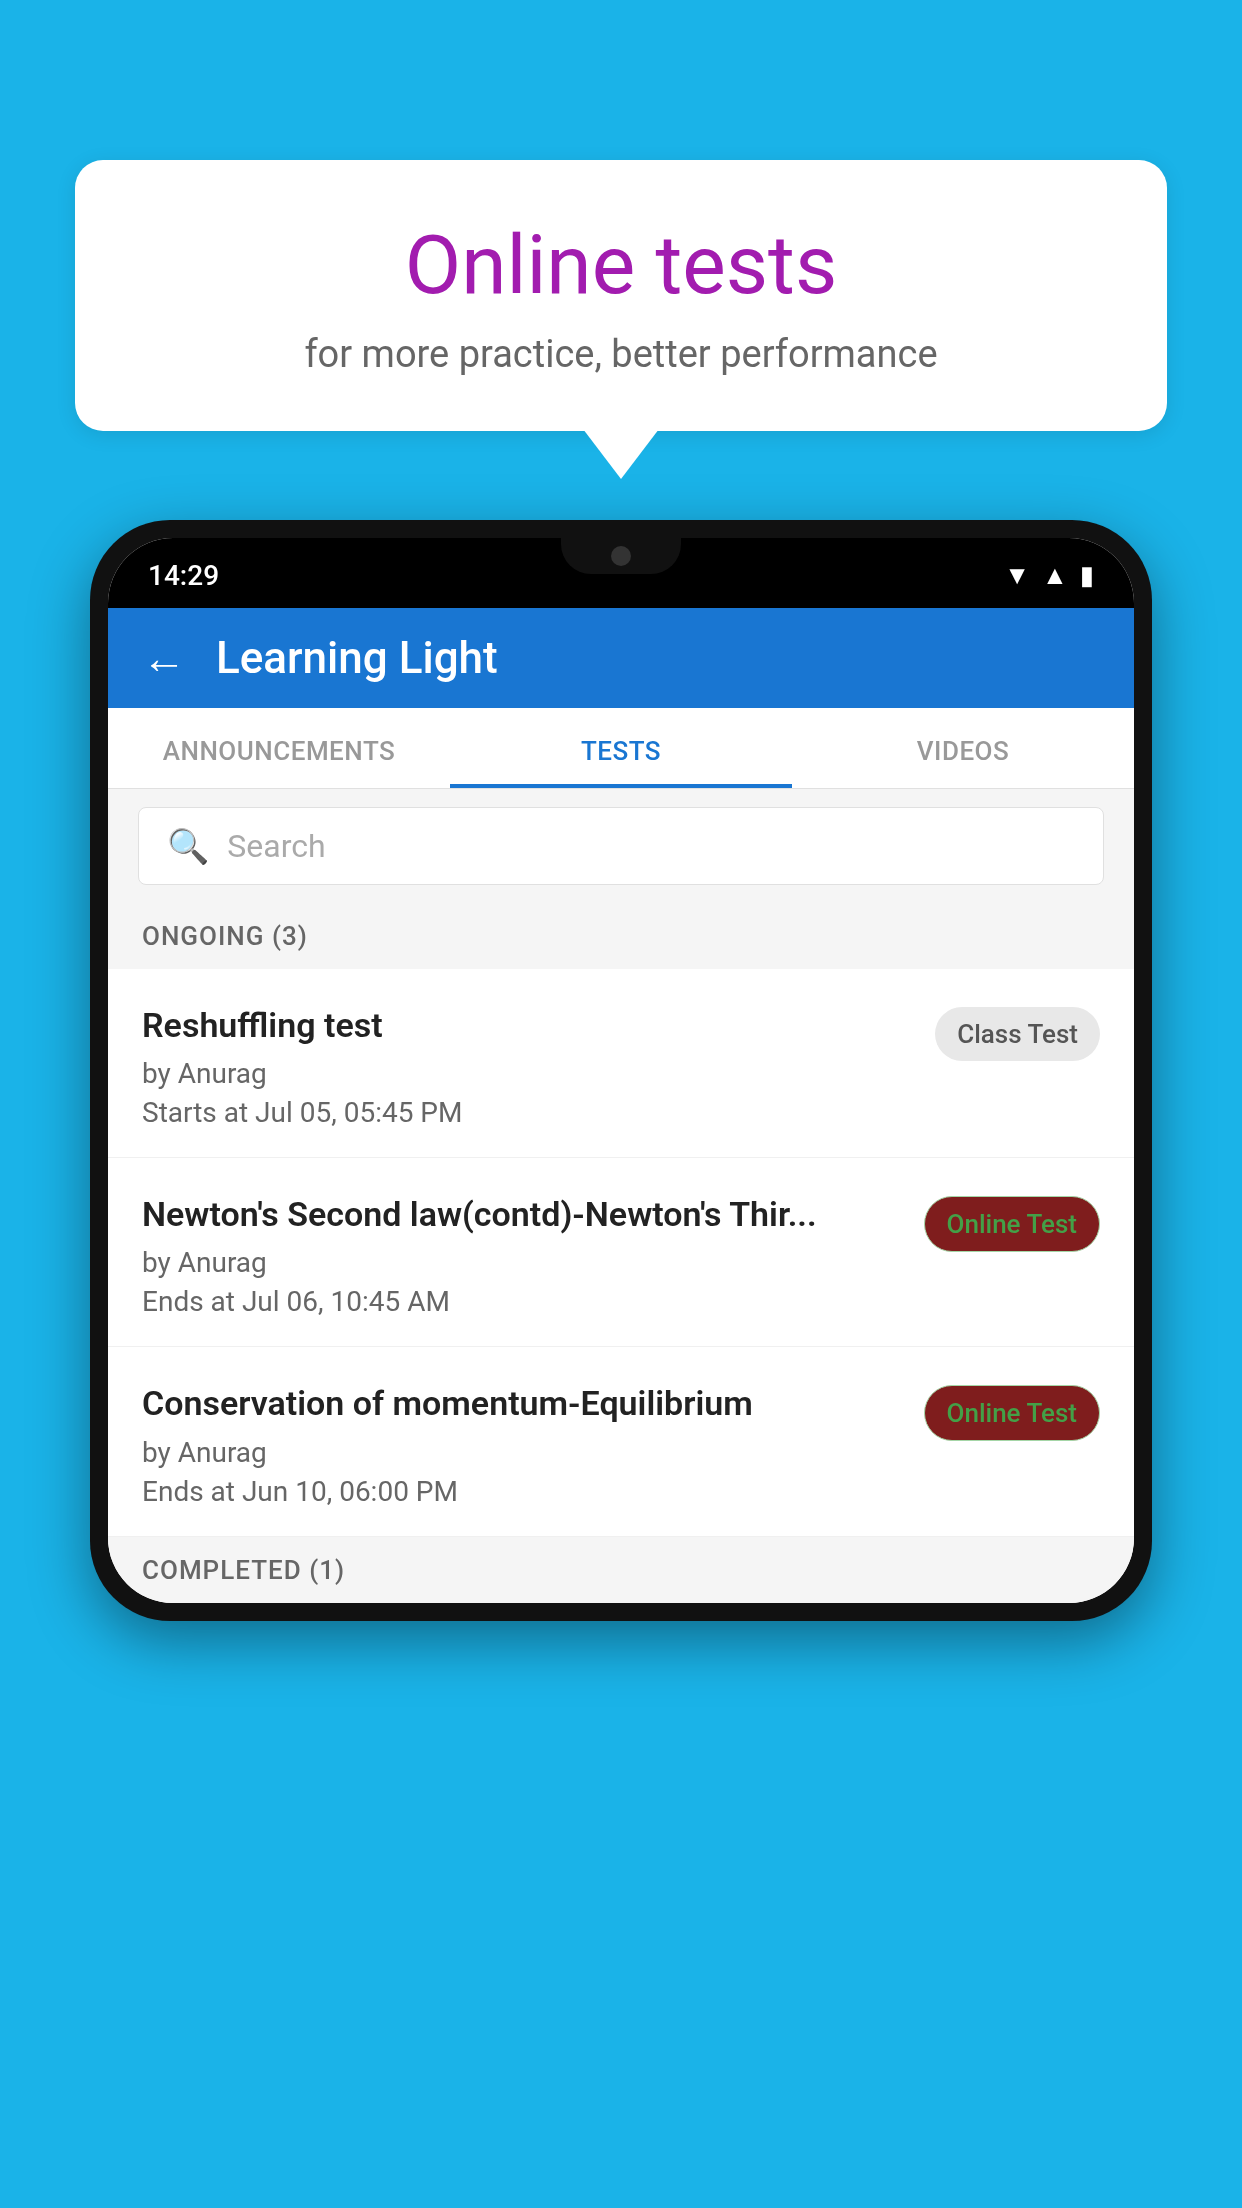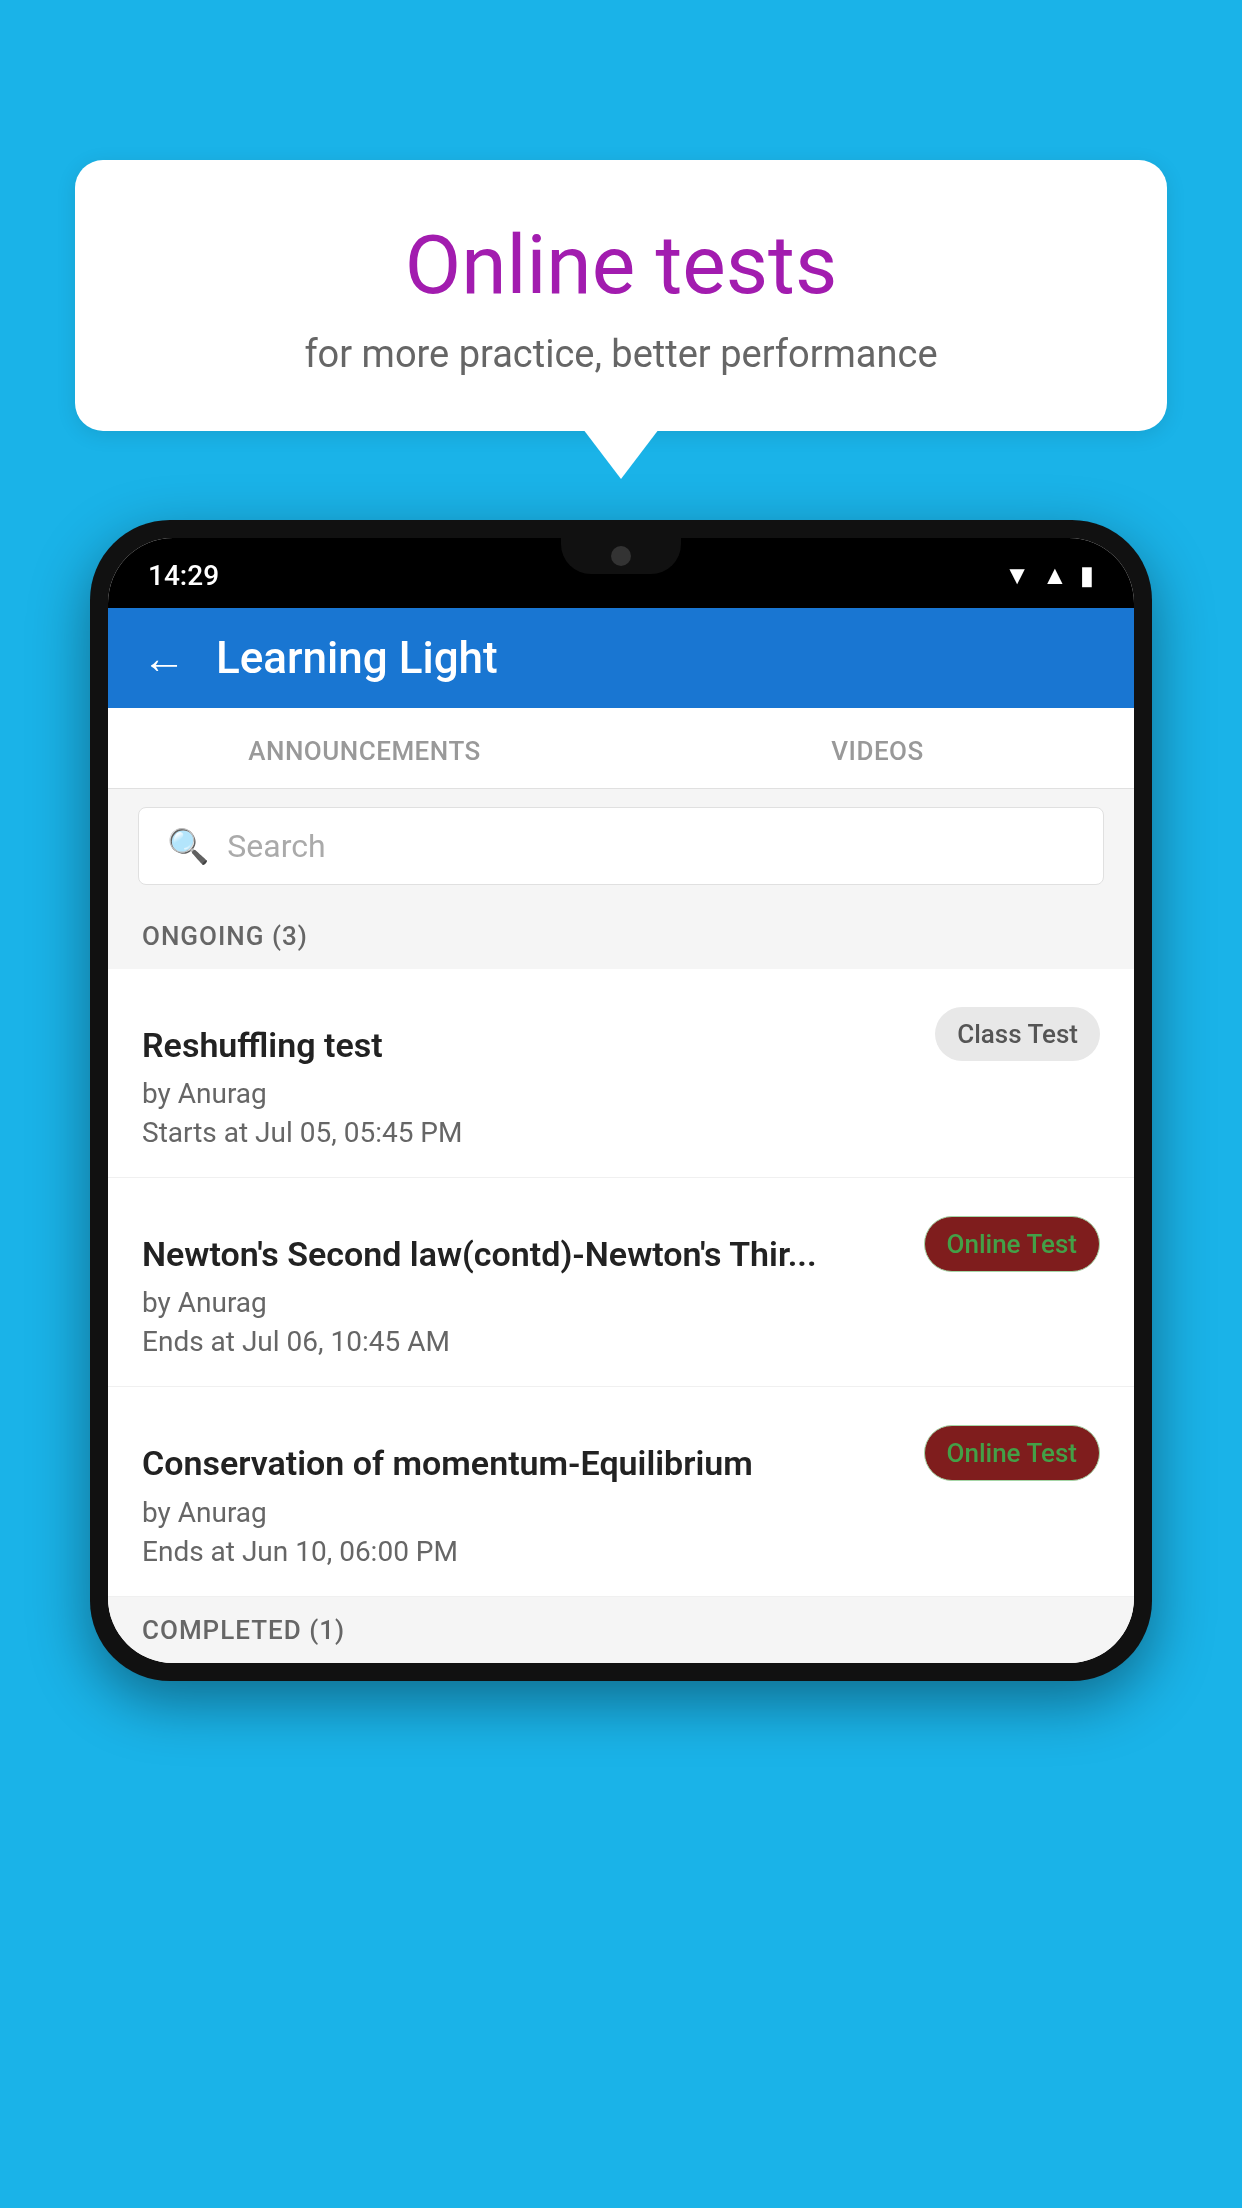--- a/index.html
+++ b/index.html
@@ -223,21 +223,20 @@
       padding: 34px 34px 28px;
       border-bottom: 1px solid #f0f0f0;
       display: flex;
       justify-content: space-between;
       align-items: flex-start;
     }
 
     .test-content {
       flex: 1;
       margin-right: 20px;
-      margin-top: 20px;
     }
 
     .test-name {
       font-size: 34px;
       font-weight: 600;
       color: #222;
       margin-bottom: 10px;
       line-height: 1.3;
     }
 
@@ -319,20 +318,23 @@
       </div>
 
       <div class="app-header">
         <span class="back-arrow">←</span>
         <span class="app-title">Learning Light</span>
       </div>
 
       <div class="tabs">
         <div class="tab">
           <span>ANNOUNCEMENTS</span>
+        </div>
+        <div class="tab active">
+          <span>TESTS</span>
         </div>
         <div class="tab">
           <span>VIDEOS</span>
         </div>
       </div>
 
       <div class="search-bar">
         <div class="search-input">
           <span class="search-icon">🔍</span>
           <span class="search-placeholder">Search</span>

